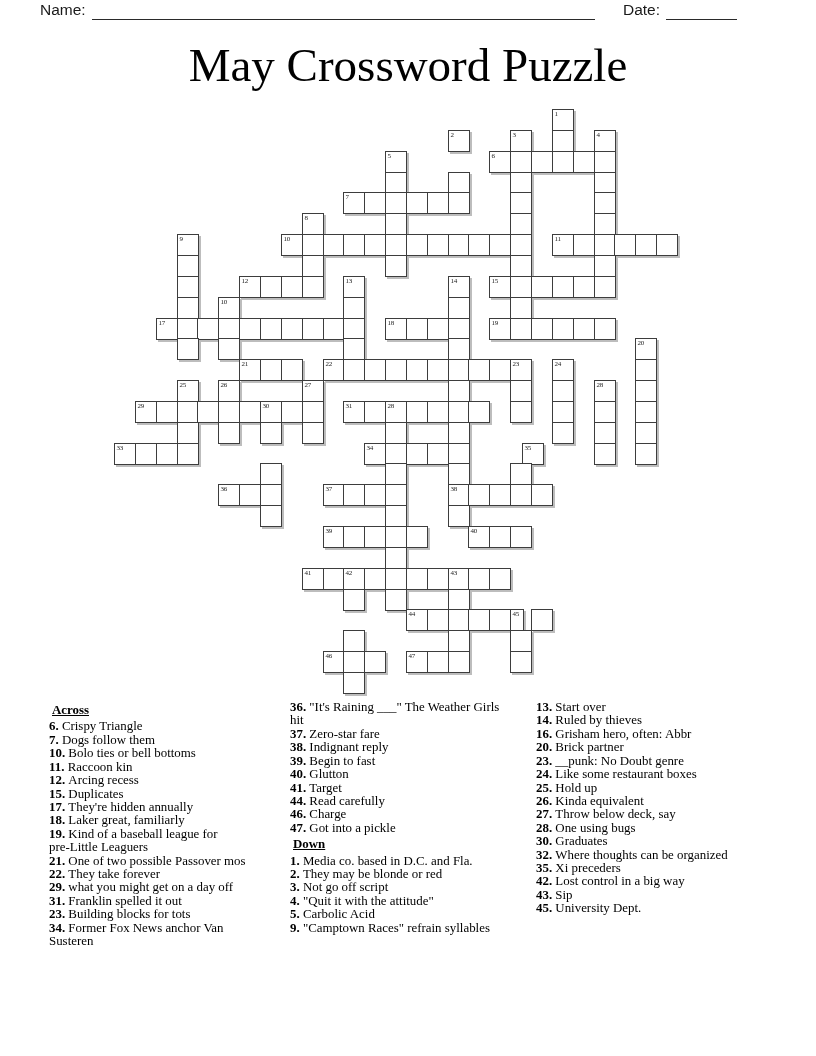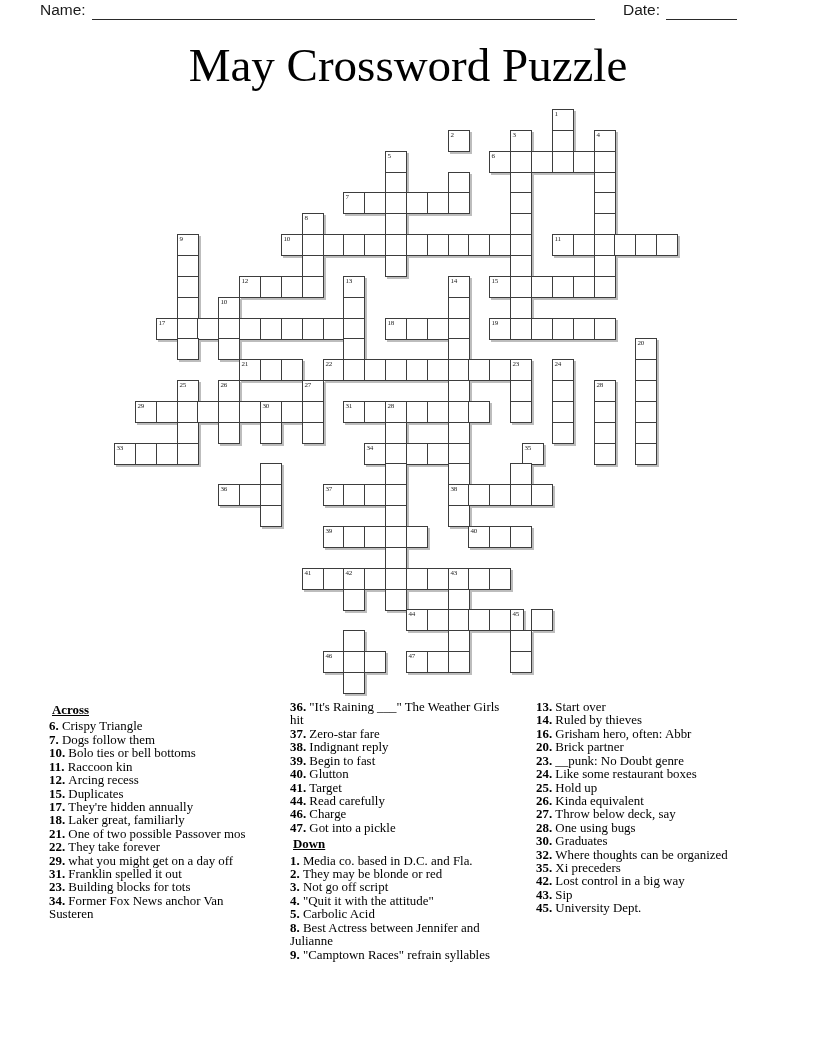--- a/index.html
+++ b/index.html
@@ -366,20 +366,22 @@
   <div class="clue-col clue-col-1">
       <p class="clue-head">Across</p>
       <p class="clue"><b>6. </b>Crispy Triangle</p>
       <p class="clue"><b>7. </b>Dogs follow them</p>
       <p class="clue"><b>10. </b>Bolo ties or bell bottoms</p>
       <p class="clue"><b>11. </b>Raccoon kin</p>
       <p class="clue"><b>12. </b>Arcing recess</p>
       <p class="clue"><b>15. </b>Duplicates</p>
       <p class="clue"><b>17. </b>They're hidden annually</p>
       <p class="clue"><b>18. </b>Laker great, familiarly</p>
+      <p class="clue"><b>19. </b>Kind of a baseball league for
+pre-Little Leaguers</p>
       <p class="clue"><b>21. </b>One of two possible Passover mos</p>
       <p class="clue"><b>22. </b>They take forever</p>
       <p class="clue"><b>29. </b>what you might get on a day off</p>
       <p class="clue"><b>31. </b>Franklin spelled it out</p>
       <p class="clue"><b>23. </b>Building blocks for tots</p>
       <p class="clue"><b>34. </b>Former Fox News anchor Van
 Susteren</p>
     </div>
   <div class="clue-col clue-col-2">
       <p class="clue"><b>36. </b>"It's Raining ___" The Weather Girls
@@ -391,22 +393,20 @@
       <p class="clue"><b>41. </b>Target</p>
       <p class="clue"><b>44. </b>Read carefully</p>
       <p class="clue"><b>46. </b>Charge</p>
       <p class="clue"><b>47. </b>Got into a pickle</p>
       <p class="clue-head">Down</p>
       <p class="clue"><b>1. </b>Media co. based in D.C. and Fla.</p>
       <p class="clue"><b>2. </b>They may be blonde or red</p>
       <p class="clue"><b>3. </b>Not go off script</p>
       <p class="clue"><b>4. </b>"Quit it with the attitude"</p>
       <p class="clue"><b>5. </b>Carbolic Acid</p>
-      <p class="clue"><b>8. </b>Best Actress between Jennifer and
-Julianne</p>
       <p class="clue"><b>9. </b>"Camptown Races" refrain syllables</p>
     </div>
   <div class="clue-col clue-col-3">
       <p class="clue"><b>13. </b>Start over</p>
       <p class="clue"><b>14. </b>Ruled by thieves</p>
       <p class="clue"><b>16. </b>Grisham hero, often: Abbr</p>
       <p class="clue"><b>20. </b>Brick partner</p>
       <p class="clue"><b>23. </b>__punk: No Doubt genre</p>
       <p class="clue"><b>24. </b>Like some restaurant boxes</p>
       <p class="clue"><b>25. </b>Hold up</p>

